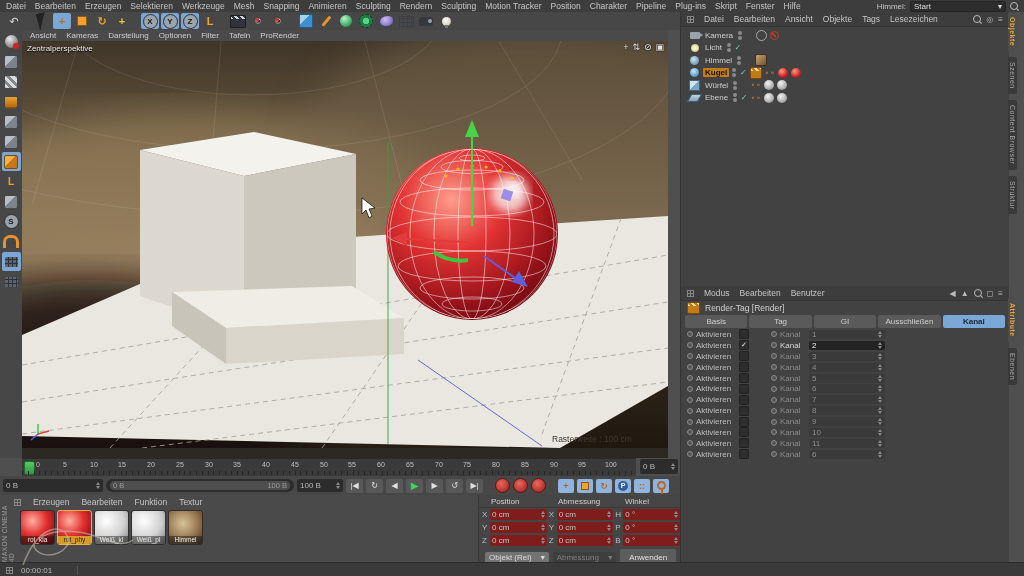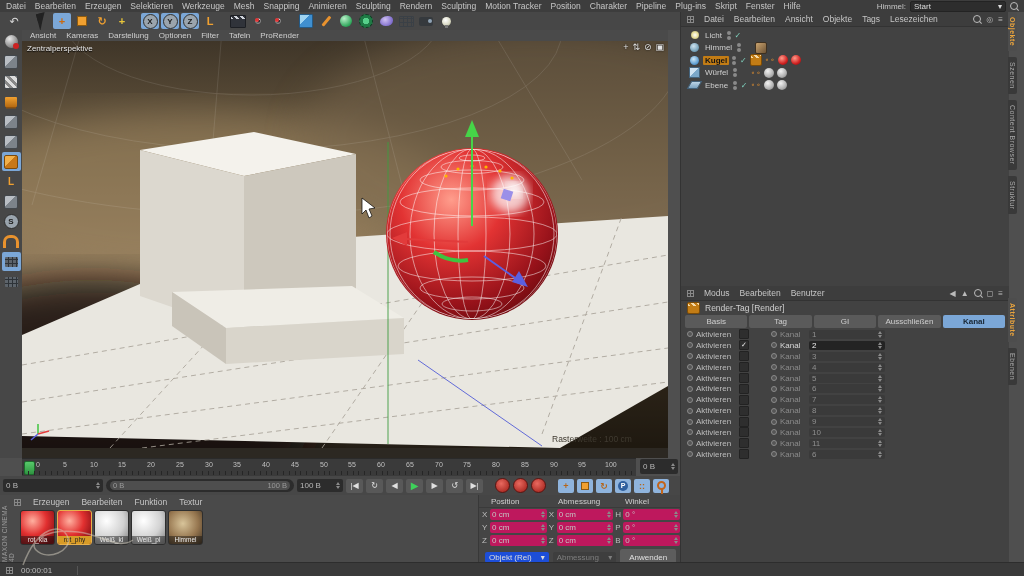--- a/index.html
+++ b/index.html
@@ -86,23 +86,23 @@
   .mat.sel .lbl{background:#d79b27;color:#1d1d1d}
   .m-red{background:radial-gradient(circle at 35% 30%,#ffb0a0,#e23030 45%,#7d0d12 88%)}
   .m-white{background:radial-gradient(circle at 35% 30%,#ffffff,#d2d2d2 55%,#8a8a8a 92%)}
   .m-sky{background:radial-gradient(circle at 42% 38%,#d8c49a,#96764f 55%,#4a3a28 95%)}
   
   #coords{position:absolute;left:478px;top:0px;width:202px;height:67px;background:#454545;border-left:1px solid #383838;box-sizing:border-box;font-size:8px}
   .chead{display:flex;height:12px;align-items:center;color:#cfcfcf;border-bottom:1px solid #3a3a3a}
   .chead span{flex:1;padding-left:12px}
   .crow{display:flex;align-items:center;height:13px;gap:2px;padding-left:3px}
   .clab{width:6px;color:#bdbdbd}
-  .cfld{flex:1;background:#be185d;border-radius:2px;height:11px;display:flex;align-items:center;justify-content:space-between;padding:0 2px;color:#c4c4c4}
+  .cfld{flex:1;background:#7f1d1d;border-radius:2px;height:11px;display:flex;align-items:center;justify-content:space-between;padding:0 2px;color:#c4c4c4}
   .cbot{display:flex;align-items:center;gap:4px;padding:2px 4px 0 6px}
-  .drop{background:#1d4ed8;border-radius:2px;height:11px;display:flex;align-items:center;justify-content:space-between;padding:0 4px;color:#ddd;flex:1}
+  .drop{background:#737373;border-radius:2px;height:11px;display:flex;align-items:center;justify-content:space-between;padding:0 4px;color:#ddd;flex:1}
   .drop.dim{background:#3e3e3e;color:#7e7e7e}
   .btn{background:#5d5d5d;border-radius:2px;height:17px;display:flex;align-items:center;justify-content:center;color:#e0e0e0;flex:1}
   
   #rightpanel{left:680px;top:12px;width:328px;height:550px;background:#424242;border-left:1px solid #333}
   .pmenu{display:flex;gap:10px;align-items:center;height:14px;padding:0 6px;font-size:8.5px;color:#c6c6c6;background:#3d3d3d;border-bottom:1px solid #333}
   .pmenu .right{margin-left:auto;display:flex;gap:5px;align-items:center;font-size:8px;color:#bbb}
   .dotgrid{width:7px;height:7px;background-image:repeating-linear-gradient(0deg,#888 0 1px,transparent 1px 3px),repeating-linear-gradient(90deg,#888 0 1px,transparent 1px 3px)}
   
   .orow{display:flex;align-items:center;height:12.5px;gap:3px;padding-left:8px;font-size:8px;color:#cfcfcf;position:relative}
   .orow .name{padding:0 2px;border-radius:1px}
@@ -643,20 +643,33 @@
     <span>Lesezeichen</span>
     <span class="right">
         <span class="i-search"></span>
         <span>◎</span>
         <span>≡</span>
       </span>
   </div>
   <div style="padding-top:2px">
     <div class="orow">
       <span class="oic">
+          <span class="cam2"></span>
+        </span>
+      <span class="name">Kamera</span>
+      <span class="vdots">
+          <i></i>
+          <i></i>
+        </span>
+      <span class="chk"> </span>
+      <span class="target"></span>
+      <span class="xmark"></span>
+    </div>
+    <div class="orow">
+      <span class="oic">
           <span class="light2"></span>
         </span>
       <span class="name">Licht</span>
       <span class="vdots">
           <i></i>
           <i></i>
         </span>
       <span class="chk">✓</span>
     </div>
     <div class="orow">

